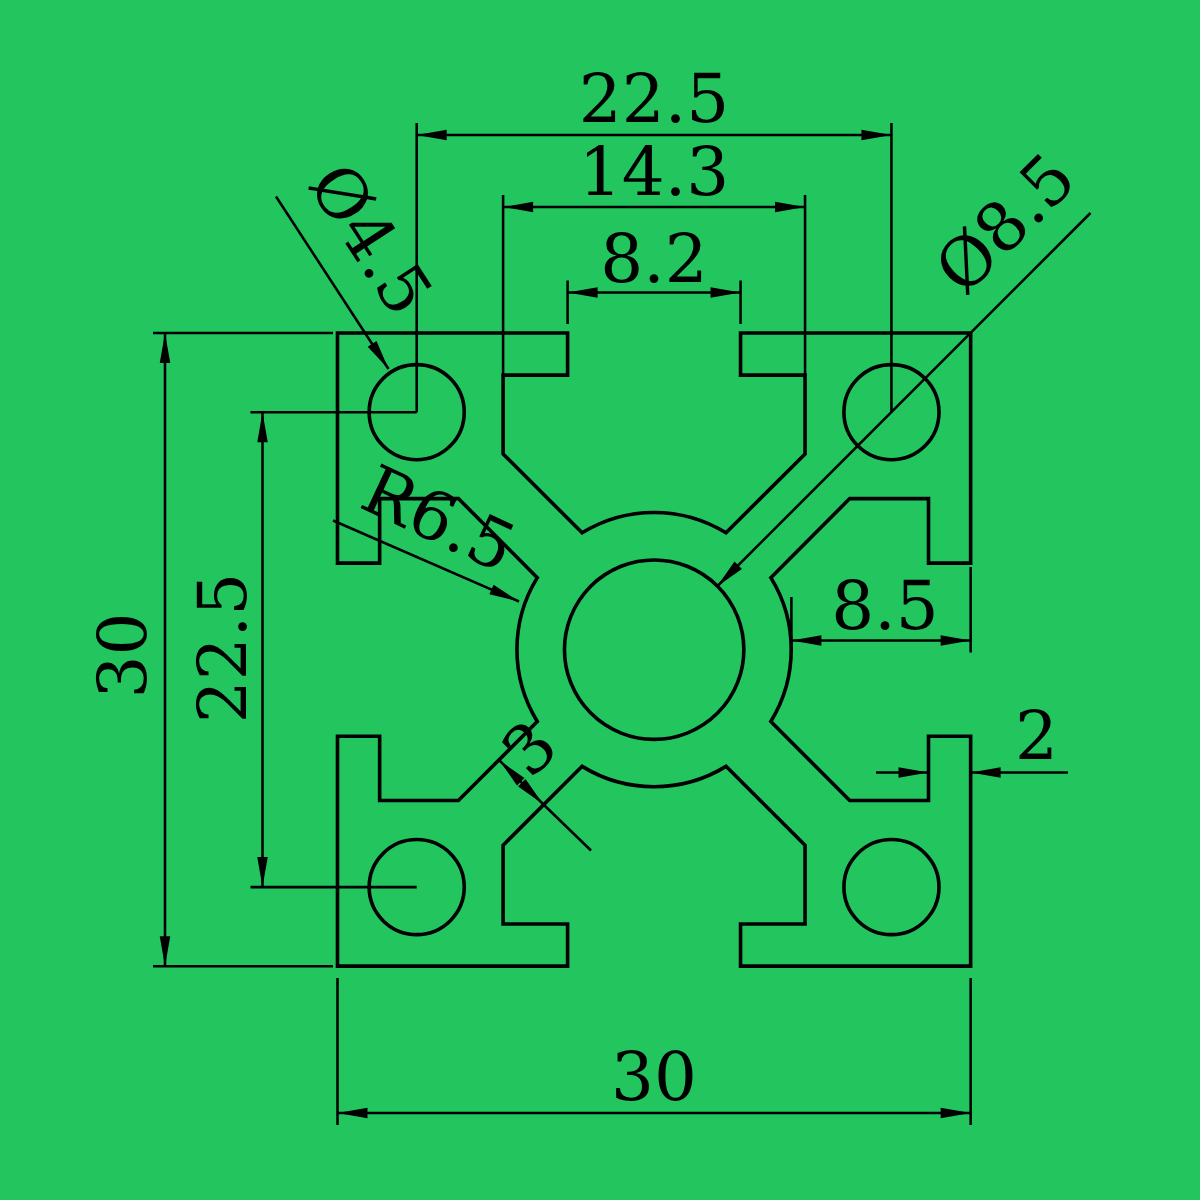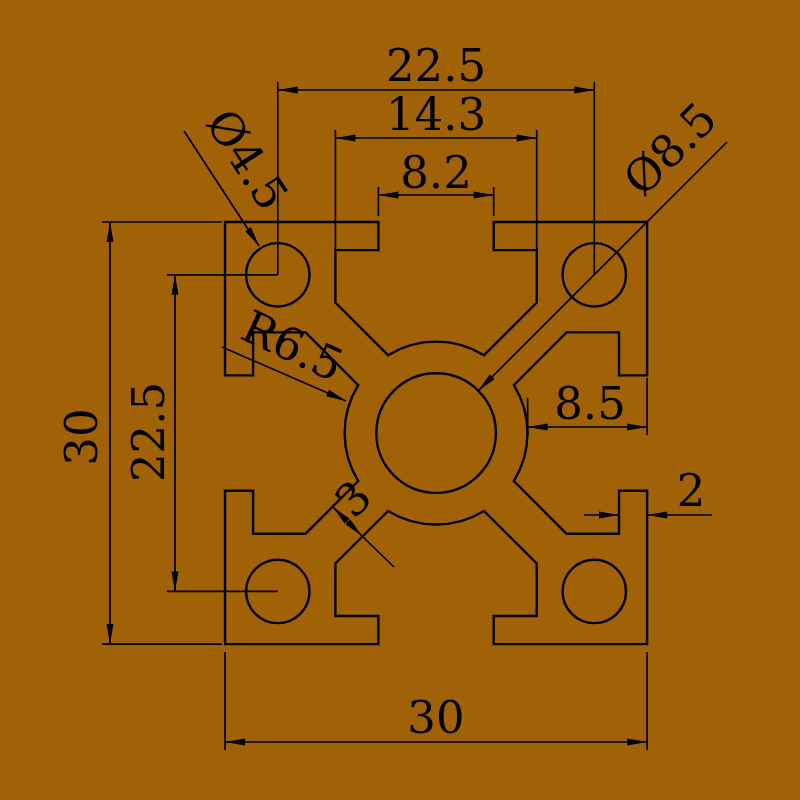--- a/index.html
+++ b/index.html
@@ -1,16 +1,16 @@
 <!DOCTYPE html>
 <html><head>
 <meta charset="utf-8">
 <style>
   html,body{margin:0;padding:0;background:#fff;}
-  #canvas{width:800px;height:800px;position:relative;background:#a16207;overflow:hidden;}
+  #canvas{width:800px;height:800px;position:relative;background:#22c55e;overflow:hidden;}
   svg{display:block;}
   text{font-family:"DejaVu Serif","Liberation Serif",serif;fill:#000;}
   .dimtxt{font-size:45px;}
   .outline{fill:none;stroke:#000;stroke-width:2.4px;stroke-linejoin:miter;}
   .thin{fill:none;stroke:#000;stroke-width:1.7px;}
 </style>
 </head>
 <body>
 
 <div id="canvas">

